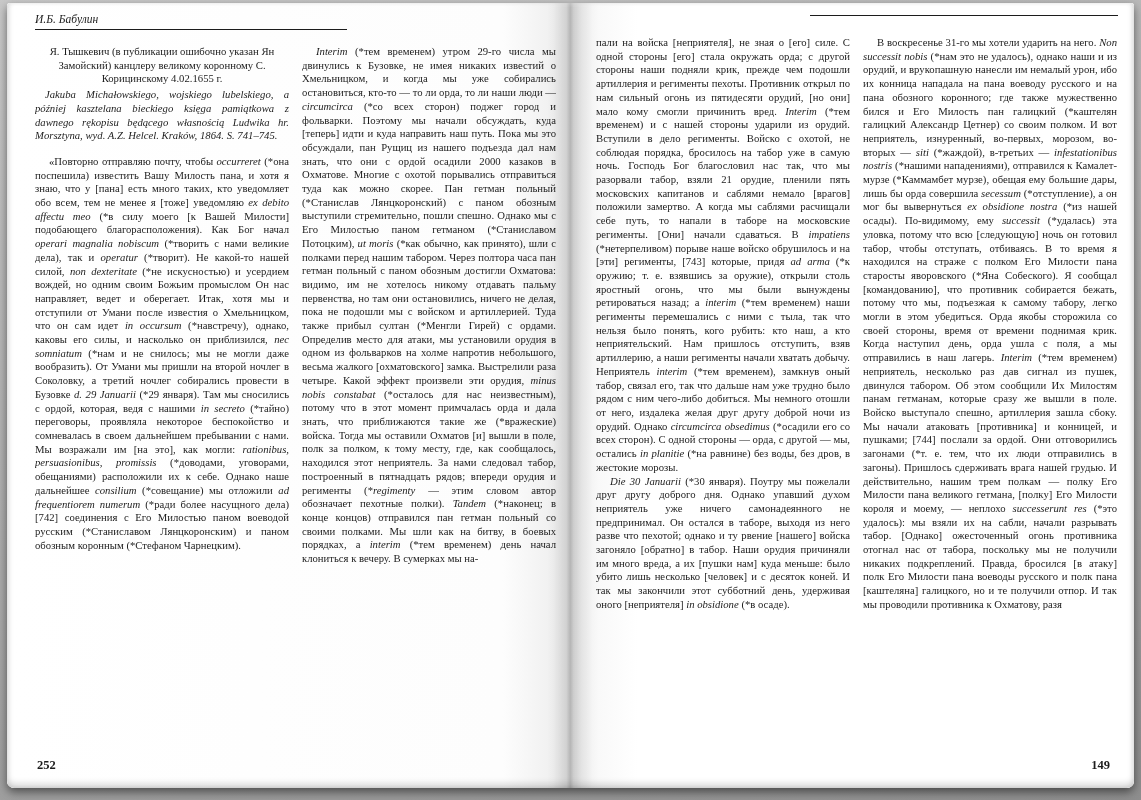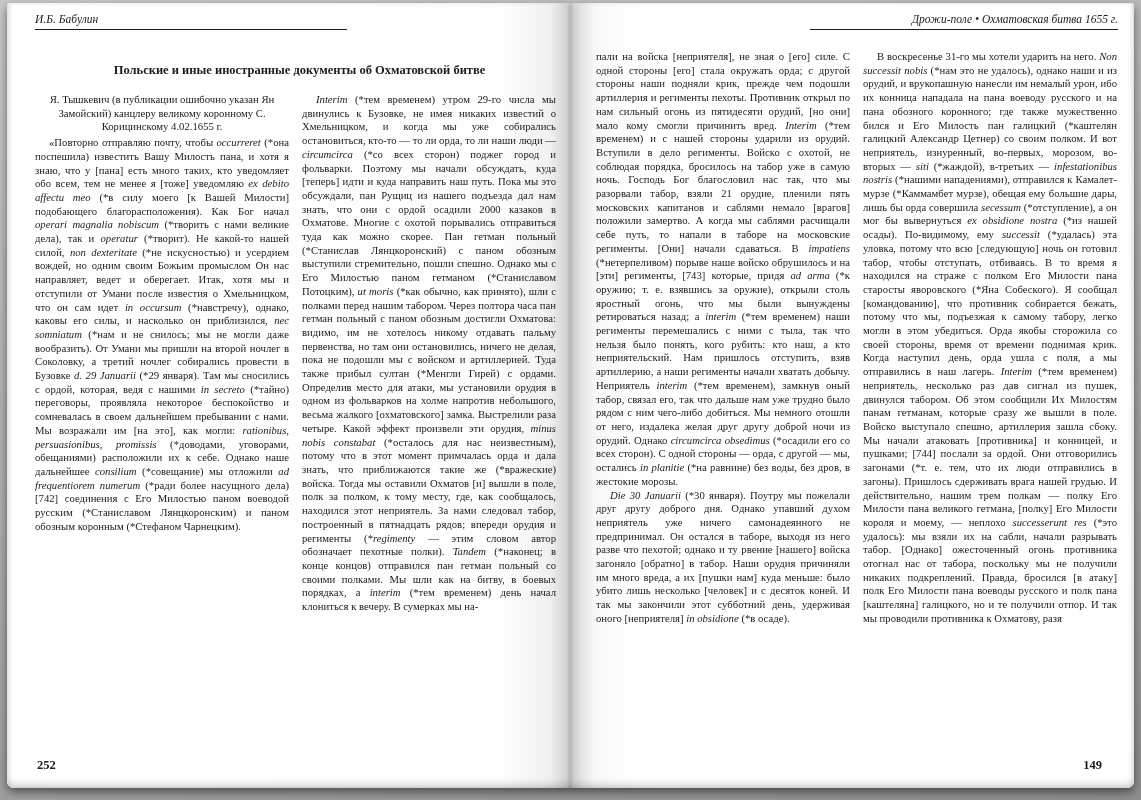--- a/index.html
+++ b/index.html
@@ -38,57 +38,56 @@
   .col {
     width: 254px; flex: 0 0 254px; overflow: hidden;
     text-align: justify; font-size: 10.7px; line-height: 13.7px;
   }
   .doc-title { font-weight: normal; text-align: center; margin-bottom: 2px; }
   .source-note { font-style: italic; text-indent: 10px; margin-bottom: 12px; }
   .para { text-indent: 14px; }
   .para.noindent { text-indent: 0; }
   .page-number { position: absolute; bottom: 15px; font-weight: bold; font-size: 12.5px; }
   .page-left .page-number { left: 30px; }
-  .page-right .page-number { right: 32px; margin-left: 31px; }
+  .page-right .page-number { right: 24px; margin-left: 31px; }
   .gutter {
     position: absolute; left: 540px; top: 0; width: 46px; height: 100%; pointer-events: none;
     background: linear-gradient(to right, rgba(0,0,0,0) 0%, rgba(0,0,0,.06) 42%, rgba(0,0,0,.16) 50%, rgba(0,0,0,.07) 58%, rgba(0,0,0,0) 100%);
   }
   .edge-shading {
     position: absolute; inset: 0; pointer-events: none; border-radius: 3px 3px 7px 7px;
     box-shadow: inset 0 -4px 7px rgba(0,0,0,.16), inset 0 2px 3px rgba(255,255,255,.35), inset 2px 0 4px rgba(0,0,0,.06), inset -2px 0 4px rgba(0,0,0,.06);
   }
 </style>
 </head>
 <body>
 
 <div class="spread">
 
   <div class="page page-left">
     <div class="running-header">И.Б. Бабулин</div>
     <div class="header-rule"></div>
-    <div class="section-title">Польские и иные иностранные документы об Охматовской битве</div>
     <div class="cols">
       <div class="col">
         <p class="doc-title">Я. Тышкевич (в публикации ошибочно указан Ян Замойский) канцлеру великому коронному С. Корицинскому 4.02.1655 г.</p>
+        <p class="source-note">Jakuba Michałowskiego, wojskiego lubelskiego, a później kasztelana bieckiego księga pamiątkowa z dawnego rękopisu będącego własnością Ludwika hr. Morsztyna, wyd. A.Z. Helcel. Kraków, 1864. S. 741–745.</p>
         <div>
             <p class="para"><span>«Повторно отправляю почту, чтобы </span><i>occurreret</i><span> (*она поспешила) известить Вашу Милость пана, и хотя я знаю, что у [пана] есть много таких, кто уведомляет обо всем, тем не менее я [тоже] уведомляю </span><i>ex debito affectu meo</i><span> (*в силу моего [к Вашей Милости] подобающего благорасположения). Как Бог начал </span><i>operari magnalia nobiscum</i><span> (*творить с нами великие дела), так и </span><i>operatur</i><span> (*творит). Не какой-то нашей силой, </span><i>non dexteritate</i><span> (*не искусностью) и усердием вождей, но одним своим Божьим промыслом Он нас направляет, ведет и оберегает. Итак, хотя мы и отступили от Умани после известия о Хмельницком, что он сам идет </span><i>in occursum</i><span> (*навстречу), однако, каковы его силы, и насколько он приблизился, </span><i>nec somniatum</i><span> (*нам и не снилось; мы не могли даже вообразить). От Умани мы пришли на второй ночлег в Соколовку, а третий ночлег собирались провести в Бузовке </span><i>d. 29 Januarii</i><span> (*29 января). Там мы сносились с ордой, которая, ведя с нашими </span><i>in secreto</i><span> (*тайно) переговоры, проявляла некоторое беспокойство и сомневалась в своем дальнейшем пребывании с нами. Мы возражали им [на это], как могли: </span><i>rationibus, persuasionibus, promissis</i><span> (*доводами, уговорами, обещаниями) расположили их к себе. Однако наше дальнейшее </span><i>consilium</i><span> (*совещание) мы отложили </span><i>ad frequentiorem numerum</i><span> (*ради более насущного дела) [742] соединения с Его Милостью паном воеводой русским (*Станиславом Лянцкоронским) и паном обозным коронным (*Стефаном Чарнецким).</span></p>
           </div>
       </div>
       <div class="col">
         <div>
             <p class="para"><i>Interim</i><span> (*тем временем) утром 29-го числа мы двинулись к Бузовке, не имея никаких известий о Хмельницком, и когда мы уже собирались остановиться, кто-то — то ли орда, то ли наши люди — </span><i>circumcirca</i><span> (*со всех сторон) поджег город и фольварки. Поэтому мы начали обсуждать, куда [теперь] идти и куда направить наш путь. Пока мы это обсуждали, пан Рущиц из нашего подъезда дал нам знать, что они с ордой осадили 2000 казаков в Охматове. Многие с охотой порывались отправиться туда как можно скорее. Пан гетман польный (*Станислав Лянцкоронский) с паном обозным выступили стремительно, пошли спешно. Однако мы с Его Милостью паном гетманом (*Станиславом Потоцким), </span><i>ut moris</i><span> (*как обычно, как принято), шли с полками перед нашим табором. Через полтора часа пан гетман польный с паном обозным достигли Охматова: видимо, им не хотелось никому отдавать пальму первенства, но там они остановились, ничего не делая, пока не подошли мы с войском и артиллерией. Туда также прибыл султан (*Менгли Гирей) с ордами. Определив место для атаки, мы установили орудия в одном из фольварков на холме напротив небольшого, весьма жалкого [охматовского] замка. Выстрелили раза четыре. Какой эффект произвели эти орудия, </span><i>minus nobis constabat</i><span> (*осталось для нас неизвестным), потому что в этот момент примчалась орда и дала знать, что приближаются такие же (*вражеские) войска. Тогда мы оставили Охматов [и] вышли в поле, полк за полком, к тому месту, где, как сообщалось, находился этот неприятель. За нами следовал табор, построенный в пятнадцать рядов; впереди орудия и регименты (*</span><i>regimenty</i><span> — этим словом автор обозначает пехотные полки). </span><i>Tandem</i><span> (*наконец; в конце концов) отправился пан гетман польный со своими полками. Мы шли как на битву, в боевых порядках, а </span><i>interim</i><span> (*тем временем) день начал клониться к вечеру. В сумерках мы на-</span></p>
           </div>
       </div>
     </div>
     <div class="page-number">252</div>
   </div>
 
   <div class="page page-right">
-    <div class="running-header">Дрожи-поле • Охматовская битва 1655 г.</div>
     <div class="header-rule"></div>
     <div class="cols">
       <div class="col">
         <div>
             <p class="para noindent"><span>пали на войска [неприятеля], не зная о [его] силе. С одной стороны [его] стала окружать орда; с другой стороны наши подняли крик, прежде чем подошли артиллерия и регименты пехоты. Противник открыл по нам сильный огонь из пятидесяти орудий, [но они] мало кому смогли причинить вред. </span><i>Interim</i><span> (*тем временем) и с нашей стороны ударили из орудий. Вступили в дело регименты. Войско с охотой, не соблюдая порядка, бросилось на табор уже в самую ночь. Господь Бог благословил нас так, что мы разорвали табор, взяли 21 орудие, пленили пять московских капитанов и саблями немало [врагов] положили замертво. А когда мы саблями расчищали себе путь, то напали в таборе на московские регименты. [Они] начали сдаваться. В </span><i>impatiens</i><span> (*нетерпеливом) порыве наше войско обрушилось и на [эти] регименты, [743] которые, придя </span><i>ad arma</i><span> (*к оружию; т. е. взявшись за оружие), открыли столь яростный огонь, что мы были вынуждены ретироваться назад; а </span><i>interim</i><span> (*тем временем) наши регименты перемешались с ними с тыла, так что нельзя было понять, кого рубить: кто наш, а кто неприятельский. Нам пришлось отступить, взяв артиллерию, а наши регименты начали хватать добычу. Неприятель </span><i>interim</i><span> (*тем временем), замкнув оный табор, связал его, так что дальше нам уже трудно было рядом с ним чего-либо добиться. Мы немного отошли от него, издалека желая друг другу доброй ночи из орудий. Однако </span><i>circumcirca obsedimus</i><span> (*осадили его со всех сторон). С одной стороны — орда, с другой — мы, остались </span><i>in planitie</i><span> (*на равнине) без воды, без дров, в жестокие морозы.</span></p>
             <p class="para"><i>Die 30 Januarii</i><span> (*30 января). Поутру мы пожелали друг другу доброго дня. Однако упавший духом неприятель уже ничего самонадеянного не предпринимал. Он остался в таборе, выходя из него разве что пехотой; однако и ту рвение [нашего] войска загоняло [обратно] в табор. Наши орудия причиняли им много вреда, а их [пушки нам] куда меньше: было убито лишь несколько [человек] и с десяток коней. И так мы закончили этот субботний день, удерживая оного [неприятеля] </span><i>in obsidione</i><span> (*в осаде).</span></p>
           </div>
       </div>
       <div class="col">
         <div>

